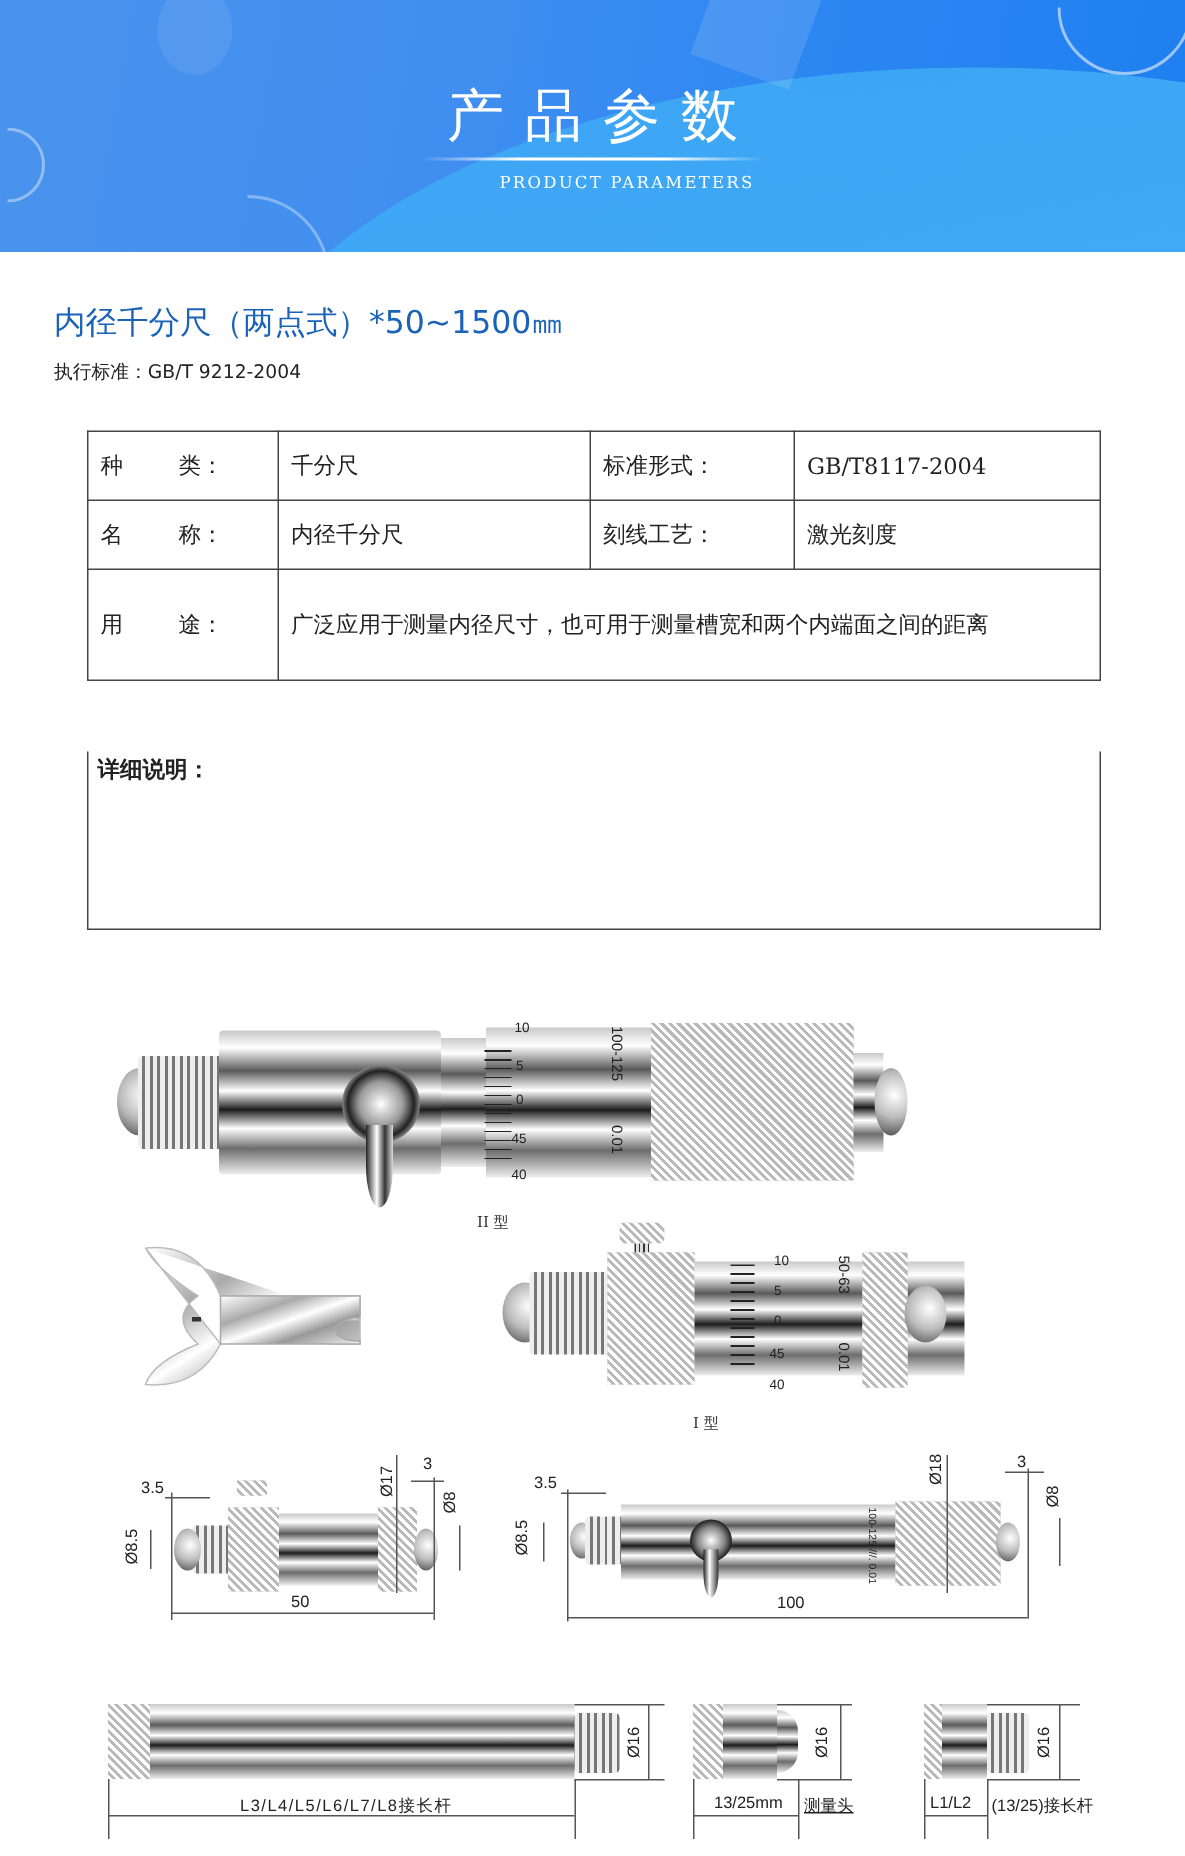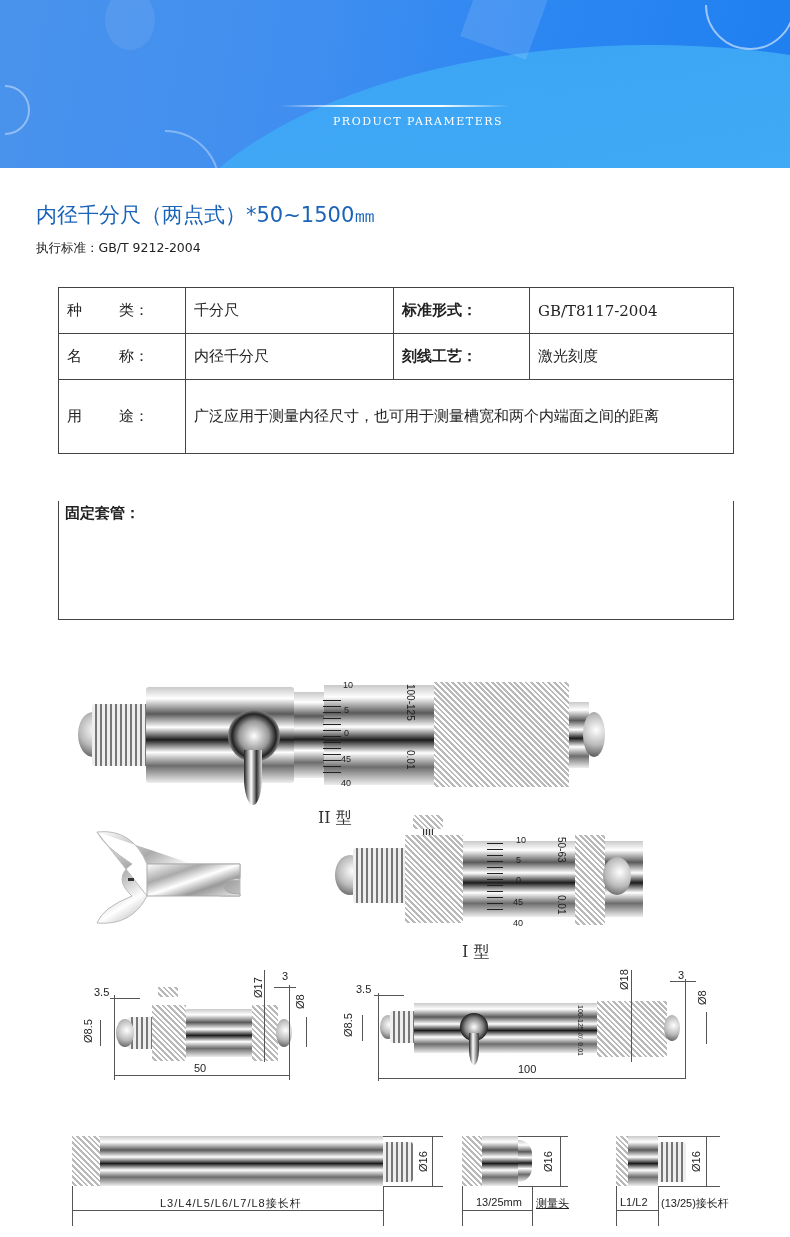--- a/index.html
+++ b/index.html
@@ -19,50 +19,51 @@
 
   .prod-title { position:absolute; left:36px; top:201px; color:#1a63b8; font-size:21px; }
   .prod-std { position:absolute; left:36px; top:240px; color:#222; font-size:12.5px; }
 
   table.spec { position:absolute; left:58px; top:287px; width:676px; border-collapse:collapse; font-family:"DejaVu Serif","Liberation Serif",serif; font-size:15px; color:#222; }
   table.spec td { border:1px solid #444; padding:0 8px; vertical-align:middle; }
   table.spec tr.r { height:46px; }
   table.spec tr.use { height:74px; }
   td.k { width:127px; }
   td.v1 { width:208px; }
-  td.k2 { width:136px;font-weight:bold; }
+  td.k2 { width:136px; }
   .kspread { display:flex; justify-content:space-between; width:82px; }
   .detail { position:absolute; left:58px; top:501px; width:676px; height:119px; border:1px solid #444; border-top:none; padding:2px 6px; font-family:"DejaVu Serif","Liberation Serif",serif; color:#222; }
   .detail .h { font-weight:bold; font-size:15px; line-height:20px; }
   .detail .t { font-size:16px; line-height:23.5px; letter-spacing:-0.2px; text-align:justify; }
 
   .fig { position:absolute; }
   .chrome { background:linear-gradient(180deg,#c9c9c9 0%,#fff 12%,#5a5a5a 28%,#fff 42%,#1c1c1c 55%,#fff 68%,#6d6d6d 82%,#eee 100%); }
   .knurl { background-color:#d8d8d8;
     background-image: repeating-linear-gradient(45deg,#fff 0 2px,#b9b9b9 2px 4px), repeating-linear-gradient(-45deg,rgba(255,255,255,.6) 0 2px,rgba(150,150,150,.5) 2px 4px); }
   .thread { background: repeating-linear-gradient(90deg,#eee 0 3px,#777 3px 5px); border-radius:3px; }
   .cap { border-radius:50%; background:radial-gradient(circle at 60% 40%,#fff 0%,#bbb 50%,#444 100%); }
-  .label { position:absolute; font-size:16px; color:#333; font-family:"DejaVu Serif","Liberation Serif",serif;text-align:center; }
+  .label { position:absolute; font-size:10px; color:#333; font-family:"DejaVu Serif","Liberation Serif",serif;text-align:center; }
   .dim { position:absolute; font-size:11px; color:#222; font-family:"Liberation Sans","DejaVu Sans",sans-serif; }
   .vdim { position:absolute; font-size:11px; color:#222; transform:rotate(-90deg); transform-origin:left top; font-family:"Liberation Sans","DejaVu Sans",sans-serif; white-space:nowrap; }
   .hl { position:absolute; height:1px; background:#555; }
   .vl { position:absolute; width:1px; background:#555; }
   .scale { position:absolute; font-size:9px; color:#222; font-family:"Liberation Sans",sans-serif; }
   .vtext { position:absolute; font-size:10px; color:#222; transform:rotate(90deg); transform-origin:left top; white-space:nowrap; font-family:"Liberation Sans",sans-serif; }
 </style>
 </head>
 <body>
 
 <div class="banner">
   <div class="wave"></div>
   <div class="poly"></div>
   <div class="circle1"></div>
   <div class="arc1"></div>
   <div class="arc2"></div>
   <div class="arc3"></div>
+  <div class="banner-title">产品参数</div>
   <div class="banner-line"></div>
   <div class="banner-sub">PRODUCT PARAMETERS</div>
 </div>
 
 <div class="prod-title">内径千分尺（两点式）*50~1500㎜</div>
 <div class="prod-std">执行标准：GB/T 9212-2004</div>
 
 <table class="spec">
   <tbody>
       <tr class="r">
@@ -93,21 +94,21 @@
             <span>用</span>
             <span>途：</span>
           </span>
         </td>
     <td colspan="3" style="line-height:23px;">广泛应用于测量内径尺寸，也可用于测量槽宽和两个内端面之间的距离</td>
   </tr>
 </tbody>
   </table>
 
 <div class="detail">
-  <div class="h">固定套管：</div>
+  <div class="h">详细说明：</div>
 </div>
 
 <div class="fig" style="left:78px; top:680px; width:590px; height:125px;">
   <div class="cap" style="position:absolute; left:0; top:32px; width:30px; height:45px;"></div>
   <div class="thread" style="position:absolute; left:14px; top:24px; width:58px; height:62px;"></div>
   <div class="chrome" style="position:absolute; left:68px; top:7px; width:148px; height:96px; border-radius:3px;"></div>
   <div style="position:absolute; left:150px; top:30px; width:52px; height:52px; border-radius:50%; background:radial-gradient(circle,#fff 0%,#999 40%,#222 60%,#ddd 80%,#444 100%);"></div>
   <div style="position:absolute; left:166px; top:70px; width:18px; height:55px; border-radius:0 0 50% 50%; background:linear-gradient(90deg,#222,#fff 40%,#333 70%,#ddd);"></div>
   <div class="chrome" style="position:absolute; left:216px; top:12px; width:30px; height:86px;"></div>
   <div class="chrome" style="position:absolute; left:246px; top:5px; width:110px; height:100px;"></div>

